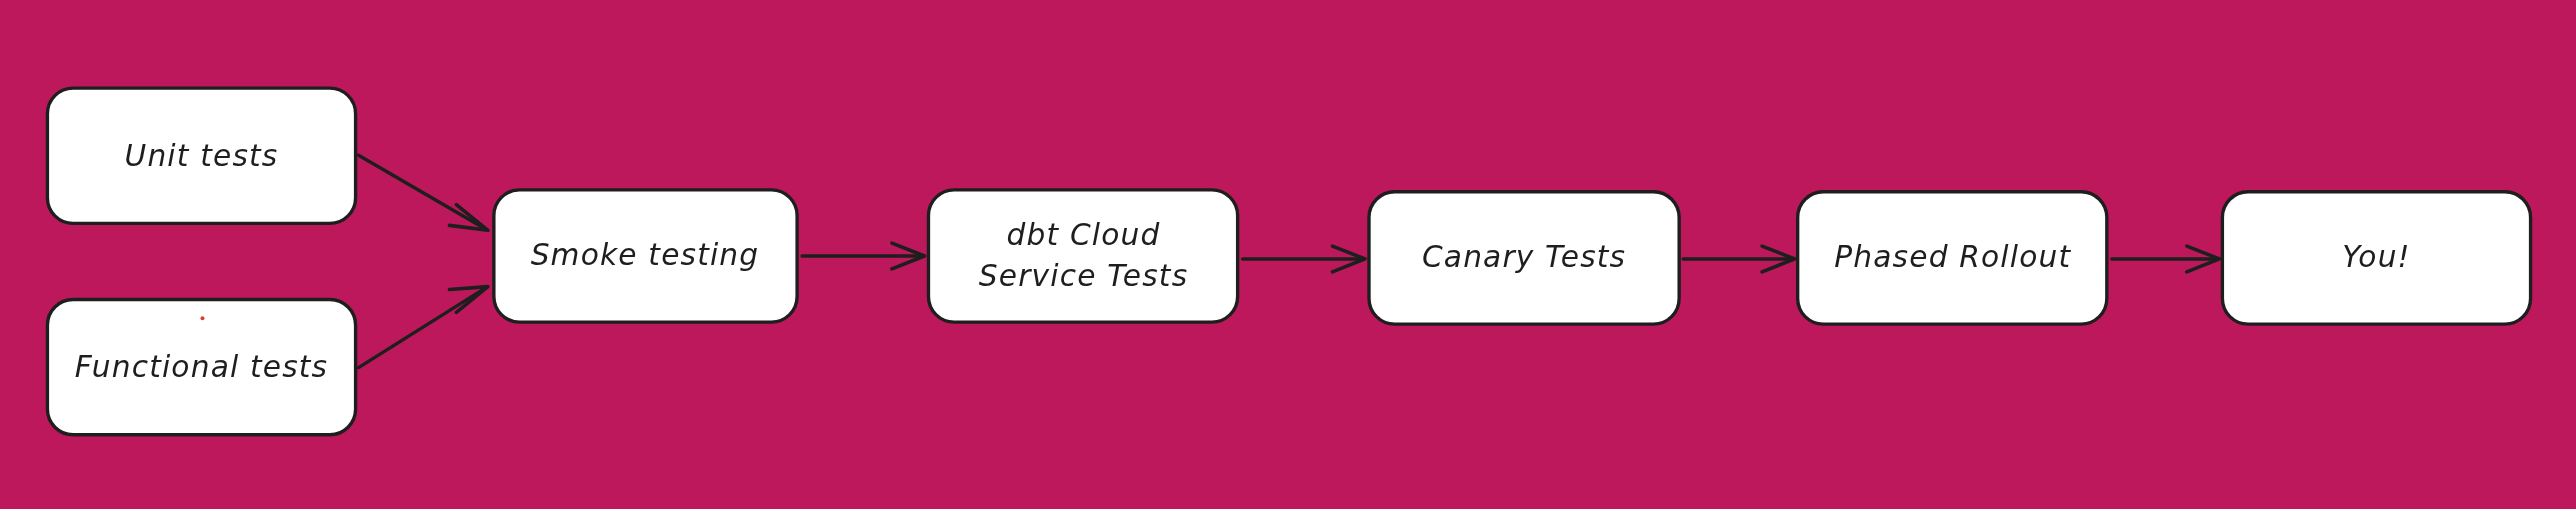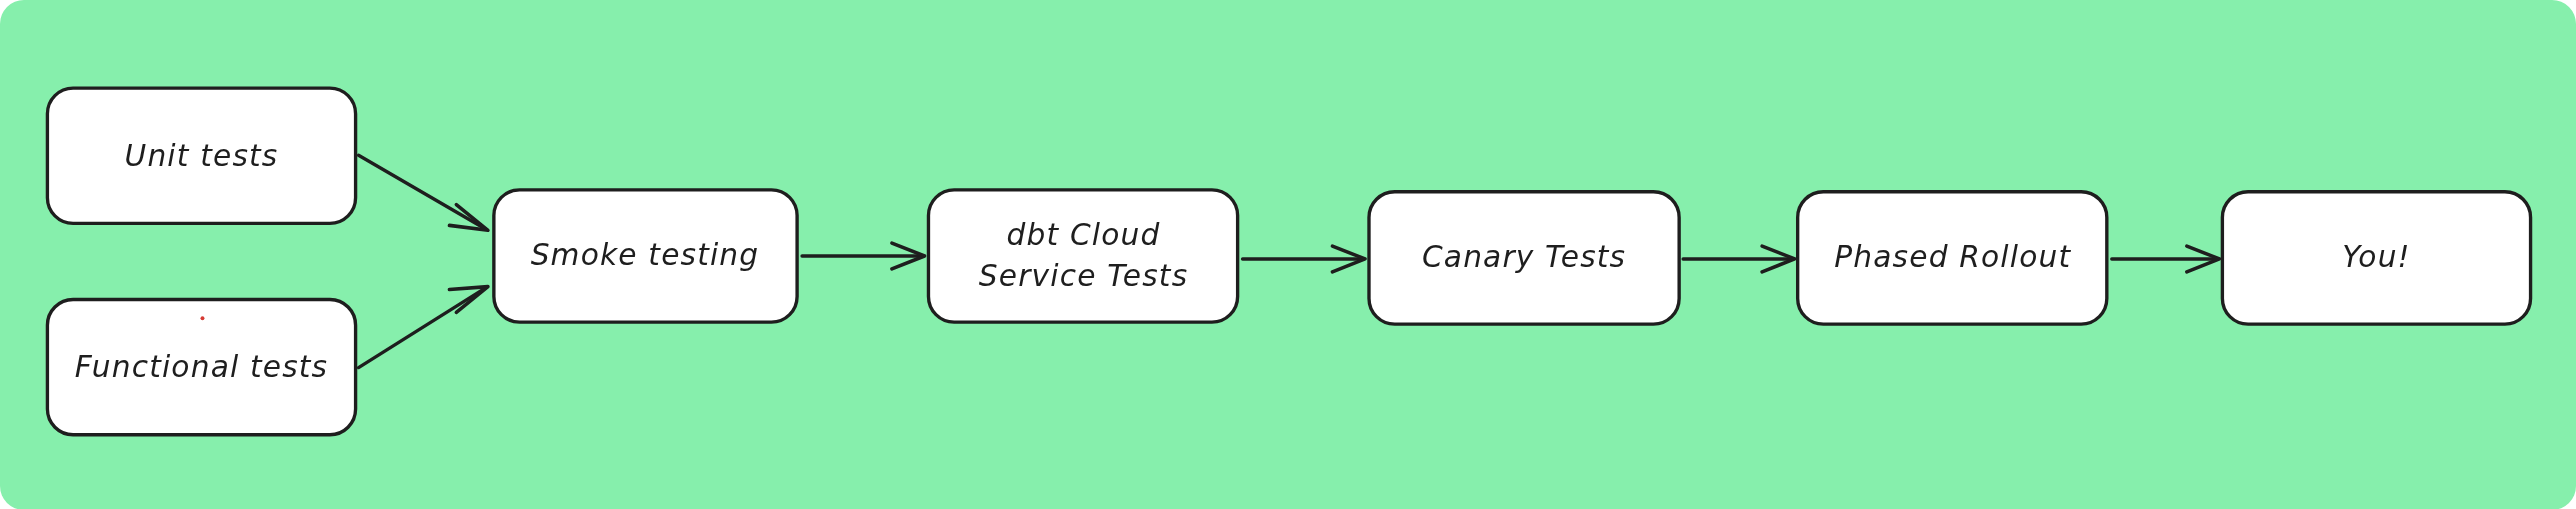--- a/index.html
+++ b/index.html
@@ -4,24 +4,23 @@
 <style>
   html, body {
     margin: 0;
     padding: 0;
     background: #ffffff;
   }
   #canvas {
     position: relative;
     width: 2576px;
     height: 510px;
-    background: #86efac;
+    background: #be185d;
     overflow: hidden;
     font-family: "DejaVu Sans", sans-serif;
-    border-radius: 24px;
   }
   #flow-svg {
     position: absolute;
     left: 0;
     top: 0;
     width: 2576px;
     height: 510px;
     display: block;
   }
   .node-rect {

